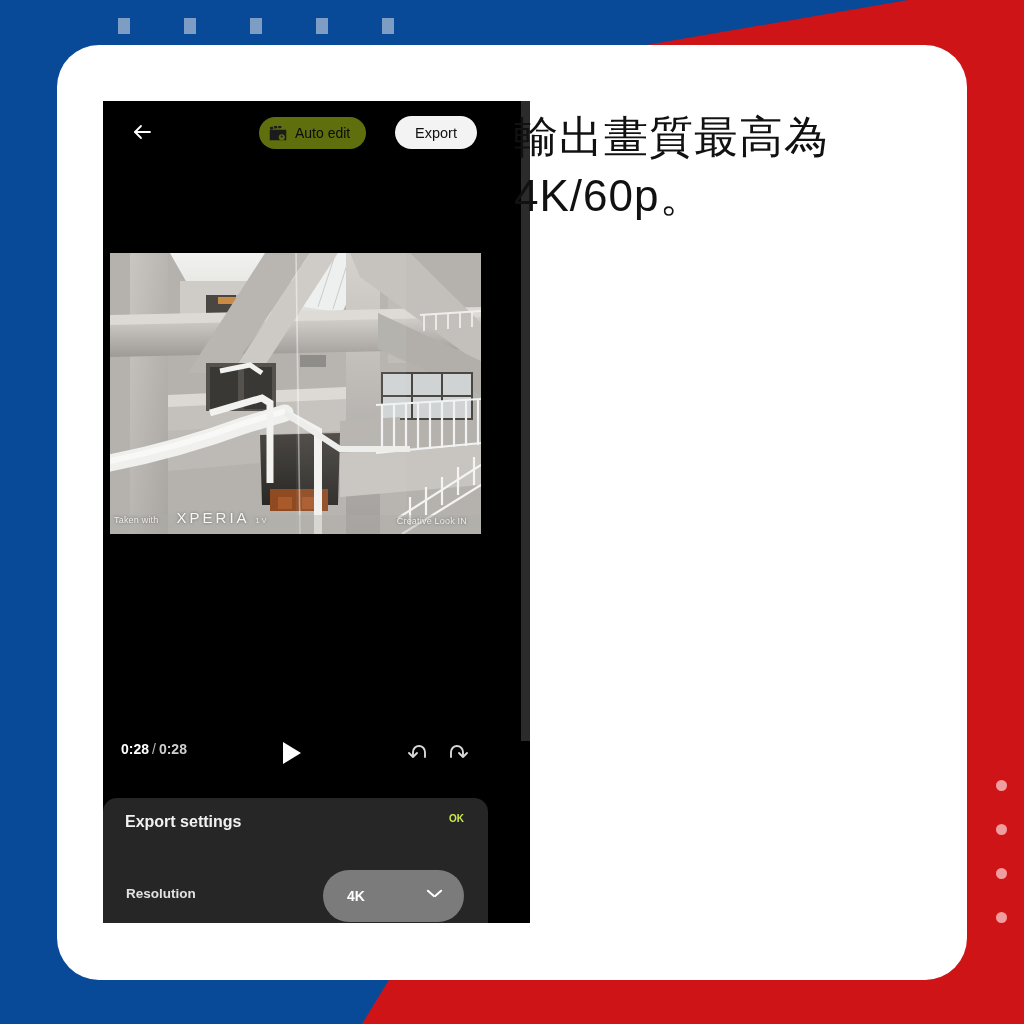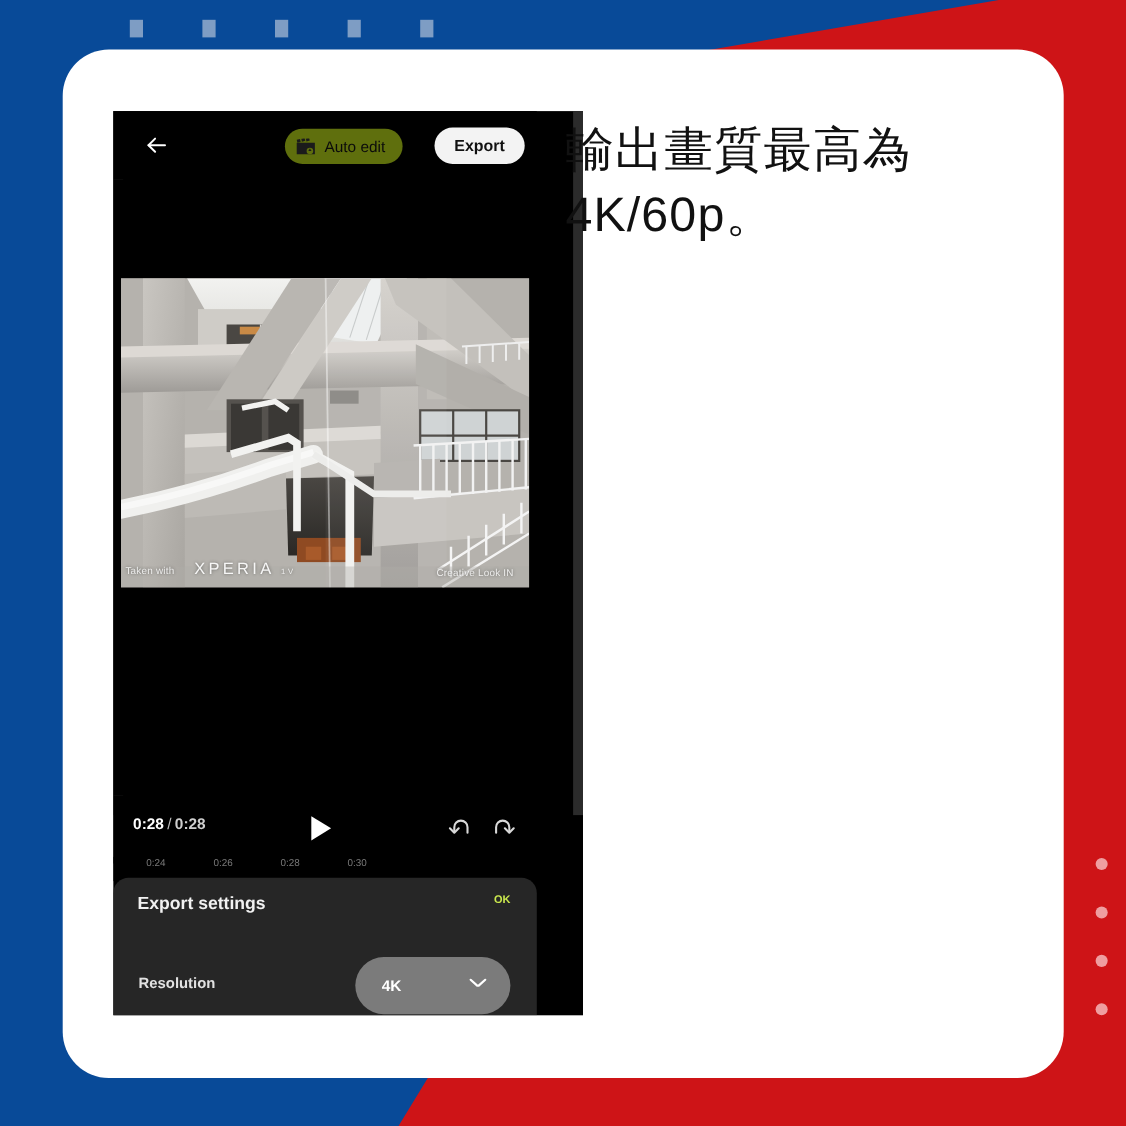--- a/index.html
+++ b/index.html
@@ -87,21 +87,21 @@
     font-size: 14px;
   }
   #auto-edit-btn .clap { width: 18px; height: 15px; position: relative; }
   #export-btn {
     position: absolute; left: 292px; top: 15px;
     width: 82px; height: 33px;
     border-radius: 17px;
     background: #f3f3f3;
     color: #111;
     font-size: 14.5px;
-    display: flex; align-items: center; justify-content: center; font-weight: bold;
+    display: flex; align-items: center; justify-content: center;
   }
 
   
   #video-area {
     position: absolute; left: 0; top: 62px;
     width: 385px; height: 560px;
     background: #000;
   }
   #video-frame {
     position: absolute; left: 7px; top: 90px;
@@ -438,26 +438,20 @@
           </svg>
         </div>
         <div id="redo-btn">
           <svg viewBox="0 0 24 24" fill="none" stroke="currentColor" stroke-width="1.9" stroke-linecap="round" stroke-linejoin="round">
             <path d="M5 16 L5 11 A 6 6 0 0 1 17 11 L17 15"></path>
             <polyline points="13,12 17,16 21,12"></polyline>
           </svg>
         </div>
       </div>
 
-      <div id="ruler">
-        <span class="tick" style="left:30px">0:24</span>
-        <span class="tick" style="left:91px">0:26</span>
-        <span class="tick" style="left:152px">0:28</span>
-        <span class="tick" style="left:213px">0:30</span>
-      </div>
 
       <div id="sheet">
         <div id="sheet-title">Export settings</div>
         <div id="ok-btn">OK</div>
 
         <div class="setting-row r1">
           <div class="setting-label">Resolution</div>
           <div class="setting-select">
             <span class="val">4K</span>
             <span class="chev"></span>

